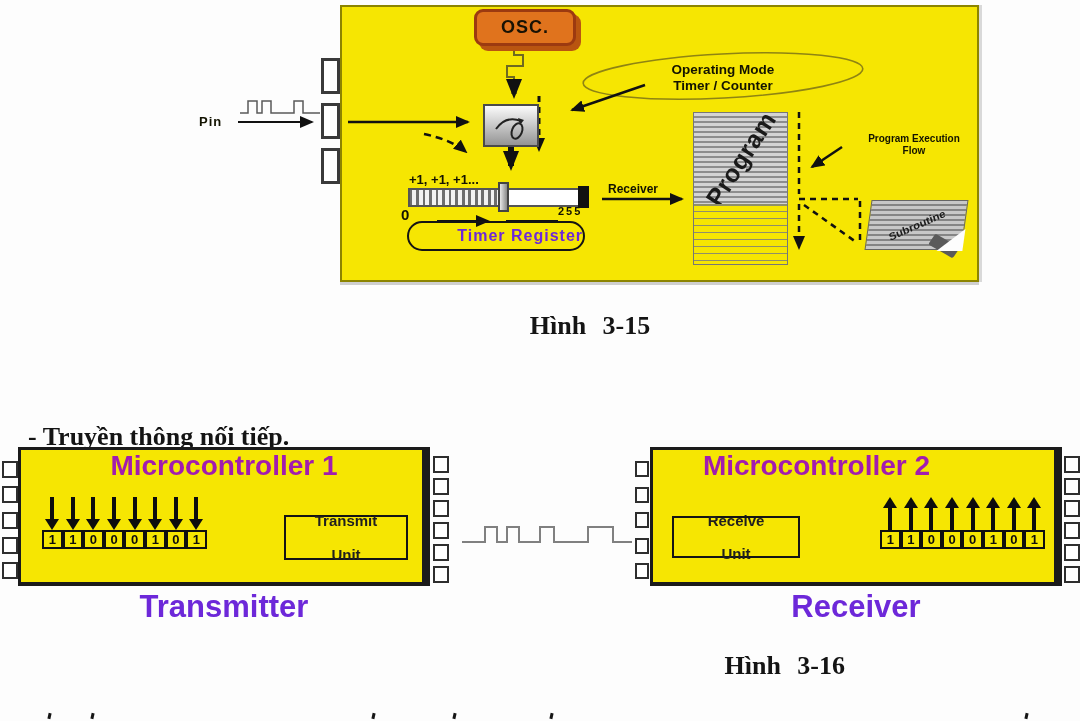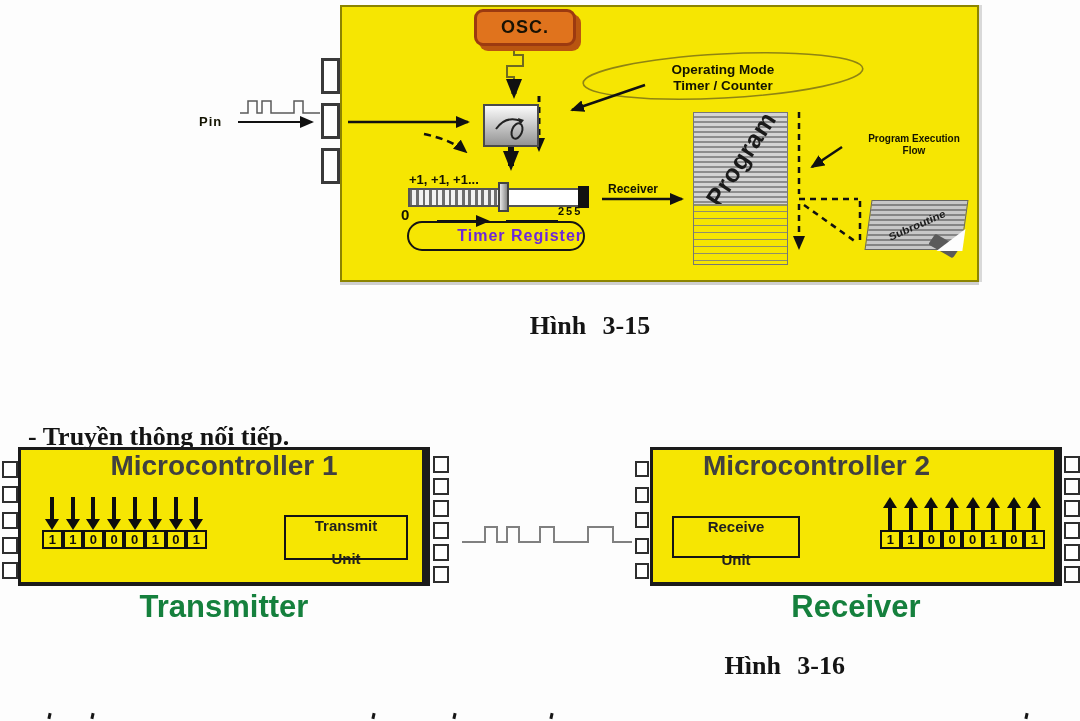--- a/index.html
+++ b/index.html
@@ -46,43 +46,43 @@
               font-weight:bold;font-size:11px;color:#1c1c1c;}
   .fold-white{position:absolute;right:-2px;bottom:-2px;width:0;height:0;border-style:solid;
               border-width:0 0 22px 26px;border-color:transparent transparent #fdfdfd transparent;}
   .fold-gray{position:absolute;right:2px;bottom:-3px;width:30px;height:12px;background:#5a5a5a;
              transform:rotate(28deg);border-radius:2px;}
   
   .mc{background:#f6e602;border:3px solid #1b1b1b;border-right:8px solid #1b1b1b;
       border-bottom:4px solid #1b1b1b;box-sizing:border-box;}
   .mc1{left:18px;top:447px;width:412px;height:139px;}
   .mc2{left:650px;top:447px;width:412px;height:139px;}
-  .mc-title{font-weight:bold;font-size:28px;color:#404040;text-align:center;}
+  .mc-title{font-weight:bold;font-size:28px;color:#a21caf;text-align:center;}
   .mc1-title{left:18px;top:450px;width:412px;}
   .mc2-title{left:650px;top:450px;width:333px;}
   .unit{border:2.5px solid #141414;background:#f6e602;display:flex;flex-direction:column;align-items:center;
-        font-weight:bold;font-size:15px;color:#1f1f1f;line-height:1.15;box-sizing:border-box;gap:16px;}
+        justify-content:center;font-weight:bold;font-size:15px;color:#1f1f1f;line-height:1.15;box-sizing:border-box;gap:16px;}
   .tx-unit{left:284px;top:515px;width:124px;height:45px;}
   .rx-unit{left:672px;top:516px;width:128px;height:42px;}
   .bits-row{display:flex;}
   #tx-bits{left:42px;top:494px;}
   #rx-bits{left:880px;top:494px;}
   .bit-col{width:20.6px;display:flex;flex-direction:column;align-items:center;}
   .bit-arrow{height:36px;display:flex;flex-direction:column;align-items:center;justify-content:flex-end;}
   .bit-arrow .stem{width:4px;height:22px;background:#0d0d0d;}
   .bit-arrow .head{width:0;height:0;border-left:7px solid transparent;border-right:7px solid transparent;}
   .bit-arrow.down .head{border-top:11px solid #0d0d0d;}
   .bit-arrow.up .head{border-bottom:11px solid #0d0d0d;}
   .bit-cell{width:20.6px;height:19px;border:2px solid #101010;background:#f6e602;display:flex;
             align-items:center;justify-content:center;font-weight:bold;font-size:13px;color:#0d0d0d;
             box-sizing:border-box;}
   .pincol{display:flex;flex-direction:column;justify-content:space-between;}
   .pin16{width:16px;height:17px;background:#fff;border:2px solid #2e2e2e;box-sizing:border-box;}
   .pin16.small{width:14px;height:16px;}
-  .big-label{font-weight:bold;font-size:31px;color:#15803d;text-align:center;}
+  .big-label{font-weight:bold;font-size:31px;color:#6d28d9;text-align:center;}
   .transmitter{left:18px;top:589px;width:412px;}
   .receiver{left:650px;top:589px;width:412px;}
   
   .serif{font-family:"Liberation Serif",serif;font-weight:bold;color:#141414;}
   .cap{font-size:26px;text-align:center;word-spacing:10px;}
   .cap15{left:340px;top:311px;width:500px;}
   .cap16{left:345px;top:651px;width:500px;text-align:right;}
   .bodyline{left:28px;top:378px;font-size:26px;margin-top:44px;}
   .cutmark{position:absolute;width:3px;height:6px;background:#151515;transform:rotate(12deg);}
   .overlay{position:absolute;left:0;top:0;pointer-events:none;}

